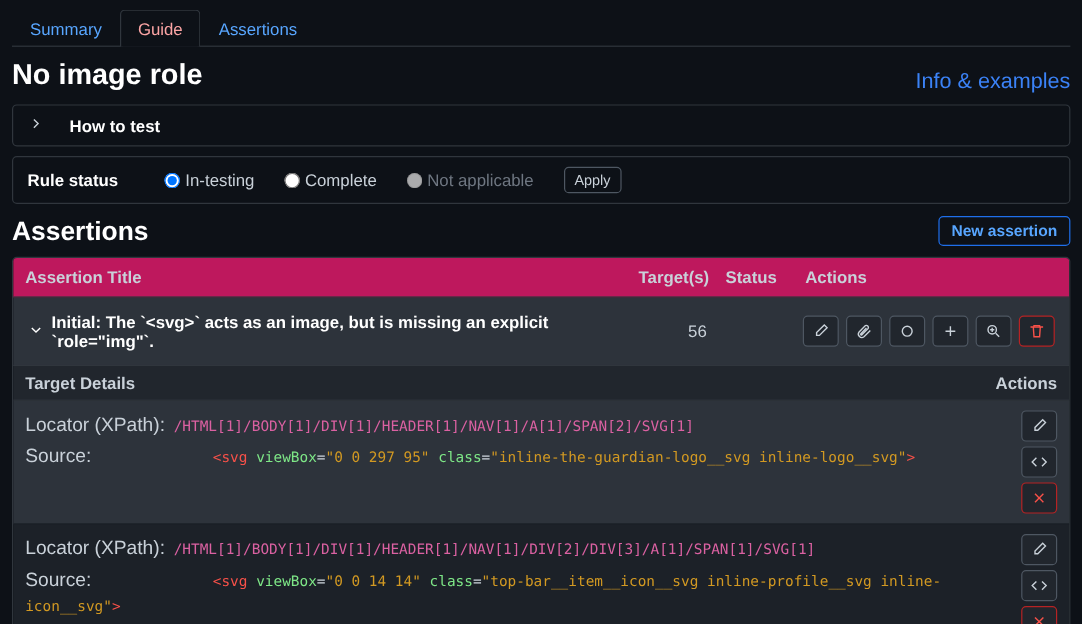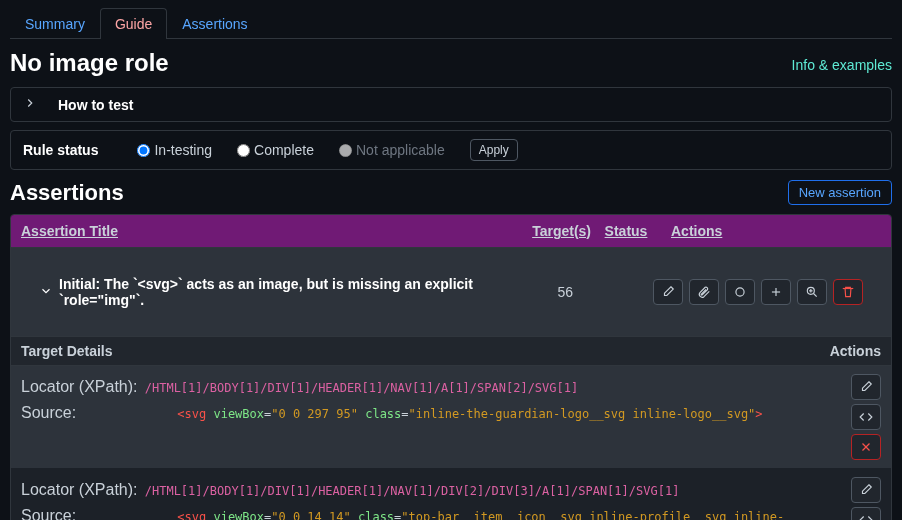--- a/index.html
+++ b/index.html
@@ -1,40 +1,40 @@
 <!DOCTYPE html>
 <html><head>
 <meta charset="utf-8">
 <style>
 * { box-sizing: border-box; margin: 0; padding: 0; }
 body { background: #0d1117; color: #c9d1d9; font-family: -apple-system, BlinkMacSystemFont, "Segoe UI", Helvetica, Arial, sans-serif; font-size: 14px; width: 902px; height: 520px; overflow: hidden; padding: 8px 10px 0 10px; }
 .tabs { display: flex; border-bottom: 1px solid #30363d; }
 .tab { padding: 7px 14px; color: #58a6ff; cursor: pointer; border: 1px solid transparent; border-bottom: none; border-radius: 4px 4px 0 0; margin-bottom: -1px; }
 .tab.active { color: #fca5a5; background: #0d1117; border-color: #30363d; }
 h1 { font-size: 24px; font-weight: 600; color: #fff; margin: 10px 0; }
-.info-link { float: right; color: #5eead4; font-size: 14px; margin-top: -30px; cursor: pointer; }
+.info-link { float: right; color: #3b82f6; font-size: 18px; margin-top: -30px; cursor: pointer; }
 .panel { border: 1px solid #30363d; border-radius: 4px; padding: 8px 12px; margin-bottom: 8px; display: flex; align-items: center; gap: 15px; }
 .howtest { font-weight: 600; color: #fff; }
 .chev { margin-right: 6px; }
 .rule-row label { font-weight: 600; color: #fff; margin-right: 24px; }
 .radio-item { display: inline-flex; align-items: center; gap: 4px; margin-right: 10px; }
 .disabled { color: #6e7681; }
 .btn { background: #0d1117; border: 1px solid #4e5762; color: #c9d1d9; padding: 4px 10px; border-radius: 4px; cursor: pointer; font-size: 13px; }
 .btn-small { padding: 3px 8px; font-size: 12px; }
 .btn-icon { width: 30px; height: 26px; padding: 0; display: inline-flex; align-items: center; justify-content: center; background: #21262d; border: 1px solid #4e5762; border-radius: 4px; cursor: pointer; color: #c9d1d9; }
 .btn-danger { border-color: #b62324; color: #f85149; }
 h2 { font-size: 22px; font-weight: 600; color: #fff; margin: 10px 0 8px; }
-.new-assertion { float: right; margin-top: -34px; border: 1px solid #1f6feb; color: #58a6ff; background: transparent; padding: 4px 10px; border-radius: 4px; cursor: pointer; font-size: 13px; }
+.new-assertion { float: right; margin-top: -34px; border: 1px solid #1f6feb; color: #58a6ff; background: transparent; padding: 4px 10px; border-radius: 4px; cursor: pointer; font-size: 13px; font-weight: bold; }
 .table { border: 1px solid #30363d; border-radius: 4px; overflow: hidden; }
-.thead { display: flex; background: #701a75; padding: 8px 10px; font-weight: 600; border-bottom: 1px solid #30363d; text-decoration: underline; }
+.thead { display: flex; background: #be185d; padding: 8px 10px; font-weight: 600; border-bottom: 1px solid #30363d; }
 .col-title { flex: 1; }
 .col-targets { width: 80px; text-align: right; }
 .col-status { width: 70px; text-align: center; }
 .col-actions { width: 220px; text-align: left; padding-left: 10px; }
-.trow { display: flex; align-items: center; background: #2d333b; padding: 28px; border-bottom: 1px solid #30363d; }
+.trow { display: flex; align-items: center; background: #2d333b; padding: 12px; border-bottom: 1px solid #30363d; }
 .trow .col-title { display: flex; align-items: center; font-weight: 600; color: #fff; }
 .action-btns { display: flex; gap: 6px; }
 .subhead { display: flex; background: #21262d; padding: 6px 10px; font-weight: 600; border-bottom: 1px solid #30363d; }
 .subhead .col-actions-r { width: 70px; text-align: right; margin-left: auto; }
 .detail-row { display: flex; padding: 8px 10px; background: #2d333b; border-bottom: 1px solid #1c2128; }
 .detail-row.alt { background: #1c2128; }
 .detail-content { flex: 1; font-family: ui-monospace, SFMono-Regular, Menlo, Consolas, monospace; font-size: 12px; line-height: 1.6; }
 .detail-actions { width: 40px; display: flex; flex-direction: column; gap: 4px; align-items: flex-end; }
 .label { color: #c9d1d9; font-family: -apple-system, sans-serif; font-size: 16px; }
 .xpath { color: #db61a2; }

